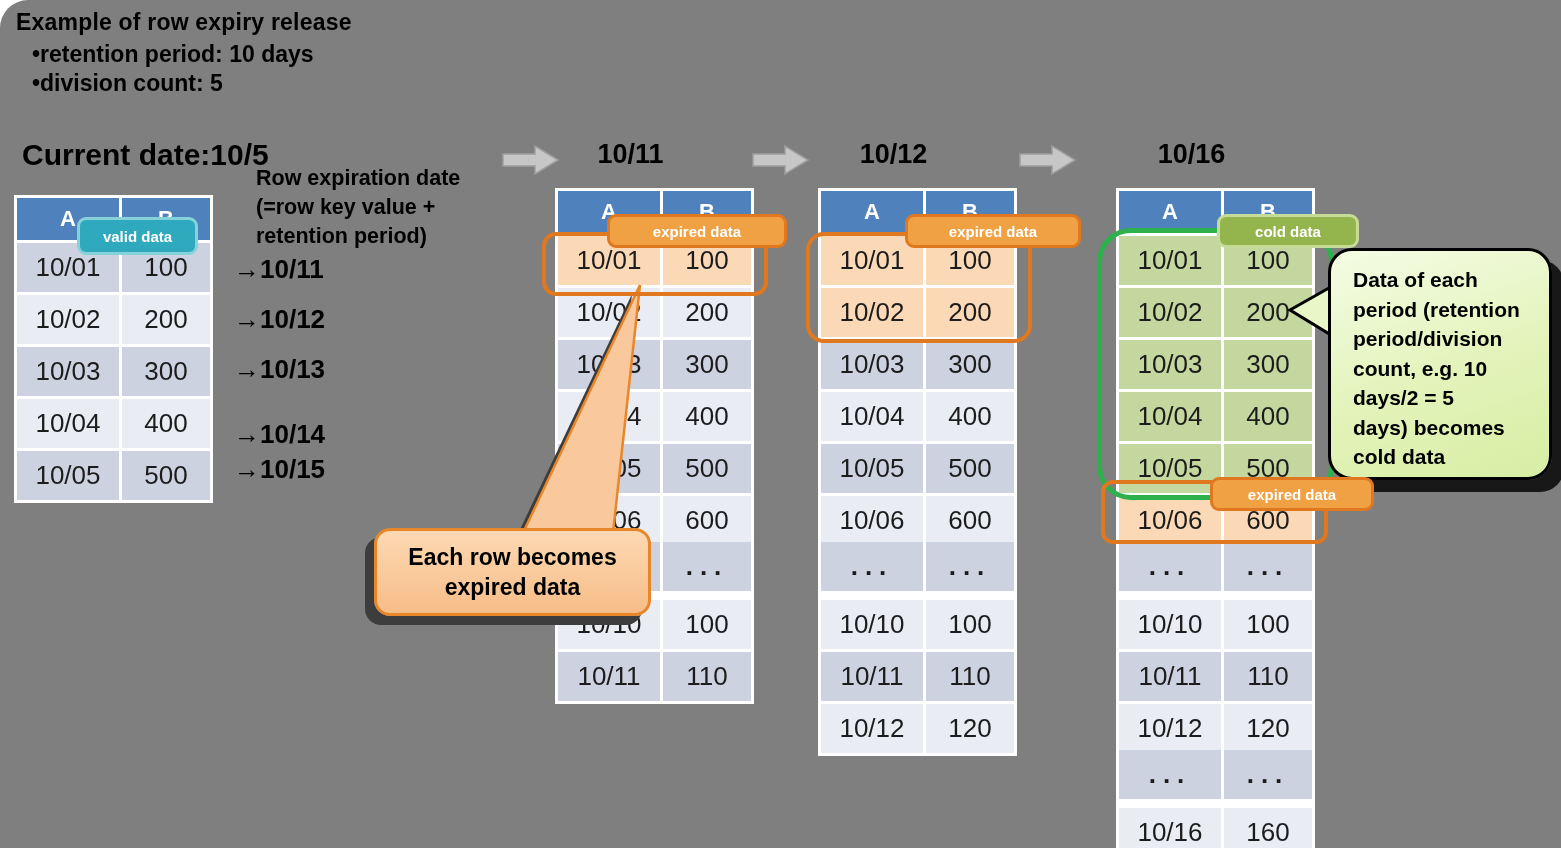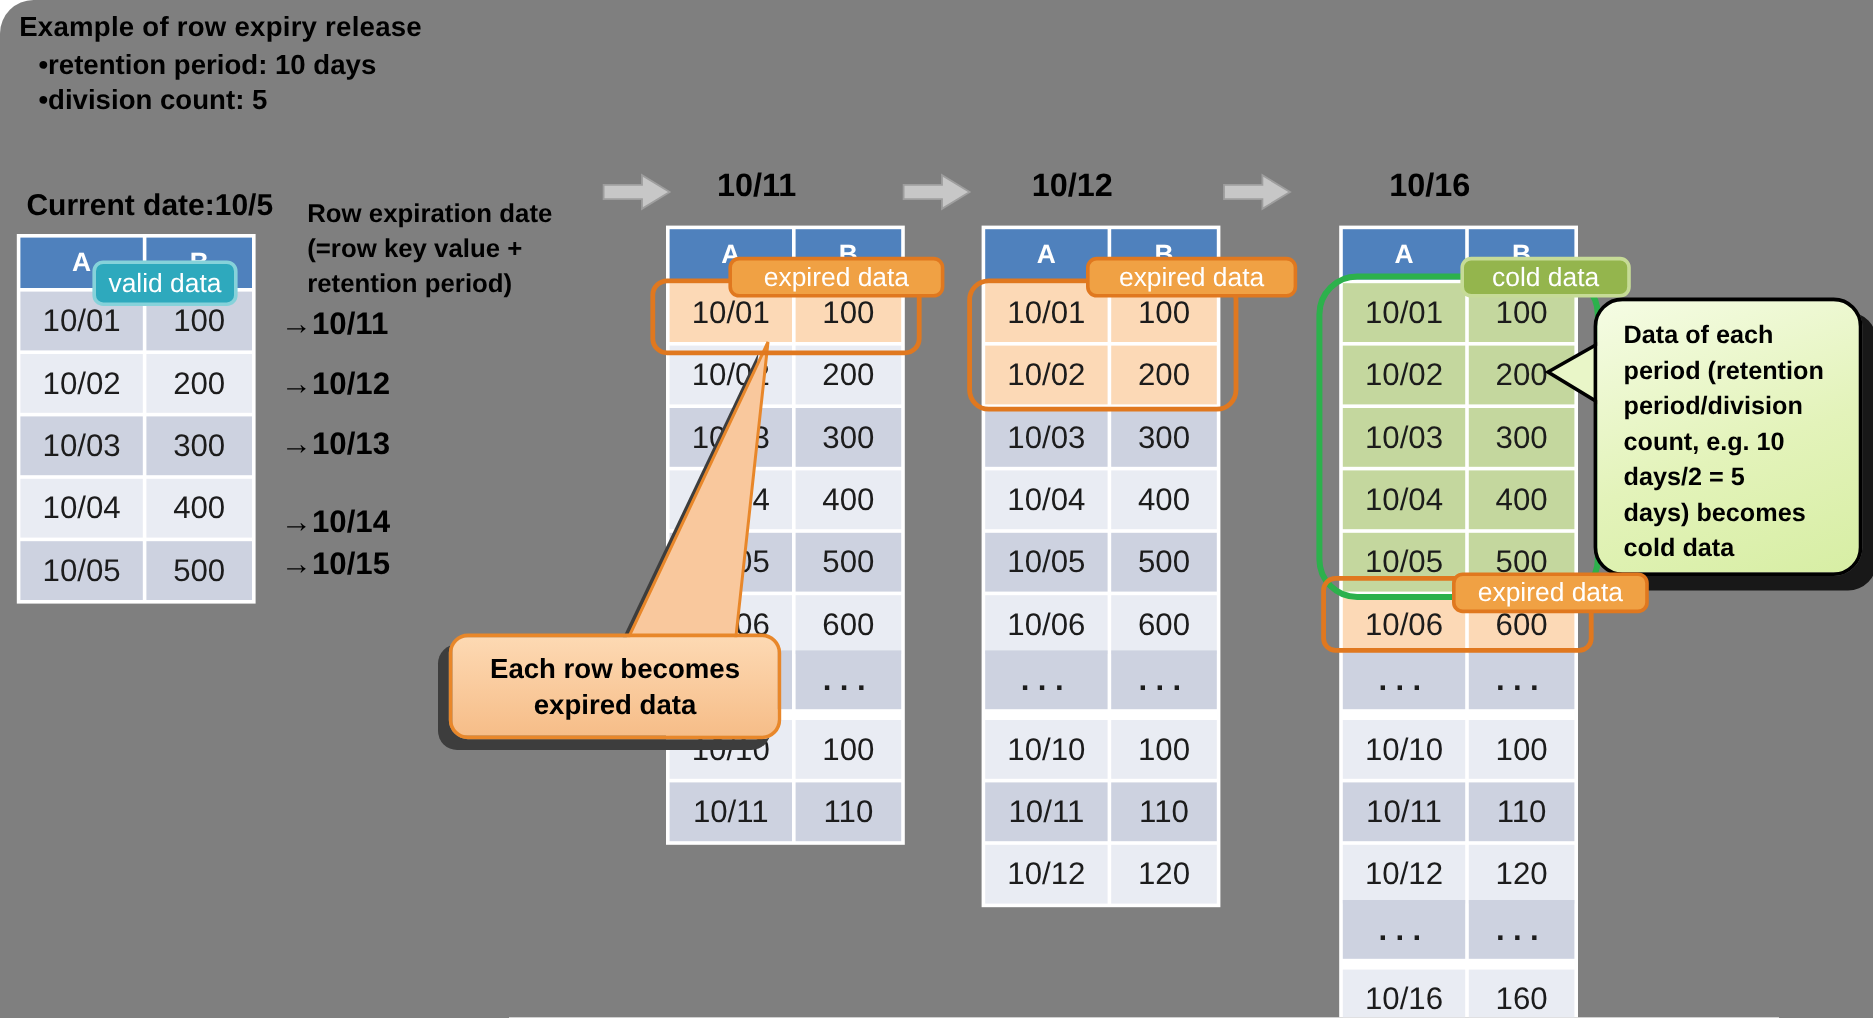--- a/index.html
+++ b/index.html
@@ -11,21 +11,21 @@
   html,body{margin:0;padding:0;background:#ffffff;}
   .canvas{
     position:relative; width:1561px; height:848px; overflow:hidden;
     background:#7f7f7f; border-top-left-radius:28px;
     font-family:"Liberation Sans","DejaVu Sans",sans-serif; color:#000;
   }
   .abs{position:absolute;}
   .pre{white-space:pre-line;}
   .page-title{left:16px;top:9px;font-size:23px;font-weight:bold;letter-spacing:0.2px;}
   .bullet{left:32px;font-size:23px;font-weight:bold;}
-  .current-date{left:22px;top:157px;font-size:25px;font-weight:bold;}
+  .current-date{left:22px;top:138px;font-size:30px;font-weight:bold;}
   .exp-note{left:256px;top:164px;width:240px;font-size:21.5px;font-weight:bold;line-height:29px;}
   .exp-date{left:234px;font-size:26px;font-weight:bold;height:28px;}
   .stage-title{top:139px;width:195px;text-align:center;font-size:27px;font-weight:bold;z-index:6;}
 
   
   .tbl{z-index:1;}
   table.dtable{border-collapse:separate;border-spacing:3px;background:#fff;}
   table.dtable th{
     background:var(--header-blue);color:#fff;height:40px;
     font-size:22px;font-weight:bold;text-align:center;vertical-align:middle;
@@ -43,21 +43,21 @@
   td.dots{font-weight:bold;letter-spacing:7px;font-size:27px;transform:translateY(-6px);}
 
   
   .outline{z-index:20;pointer-events:none;}
   .outline.orange{border:4px solid var(--orange-border);border-radius:14px;}
   .outline.green{border:5px solid var(--green-outline);border-radius:34px;}
 
   
   .badge{
     z-index:25;display:flex;align-items:center;justify-content:center;
-    color:#fff;font-size:22px;font-weight:normal;border-radius:9px;box-sizing:border-box;
+    color:#fff;font-size:15px;font-weight:bold;border-radius:9px;box-sizing:border-box;
   }
   .badge.orange{background:var(--orange-badge);border:3px solid var(--orange-border);}
   .badge.teal{background:var(--teal-badge);border:3px solid #86d2da;}
   .badge.olive{background:var(--olive-badge);border:3px solid #c6db97;}
   .badge.top-z{z-index:45;}
 
   
   .peach-callout{
     left:374px;top:528px;width:277px;height:88px;z-index:30;box-sizing:border-box;
     background:linear-gradient(180deg,#fdd9b3 0%,#f6bd88 100%);

